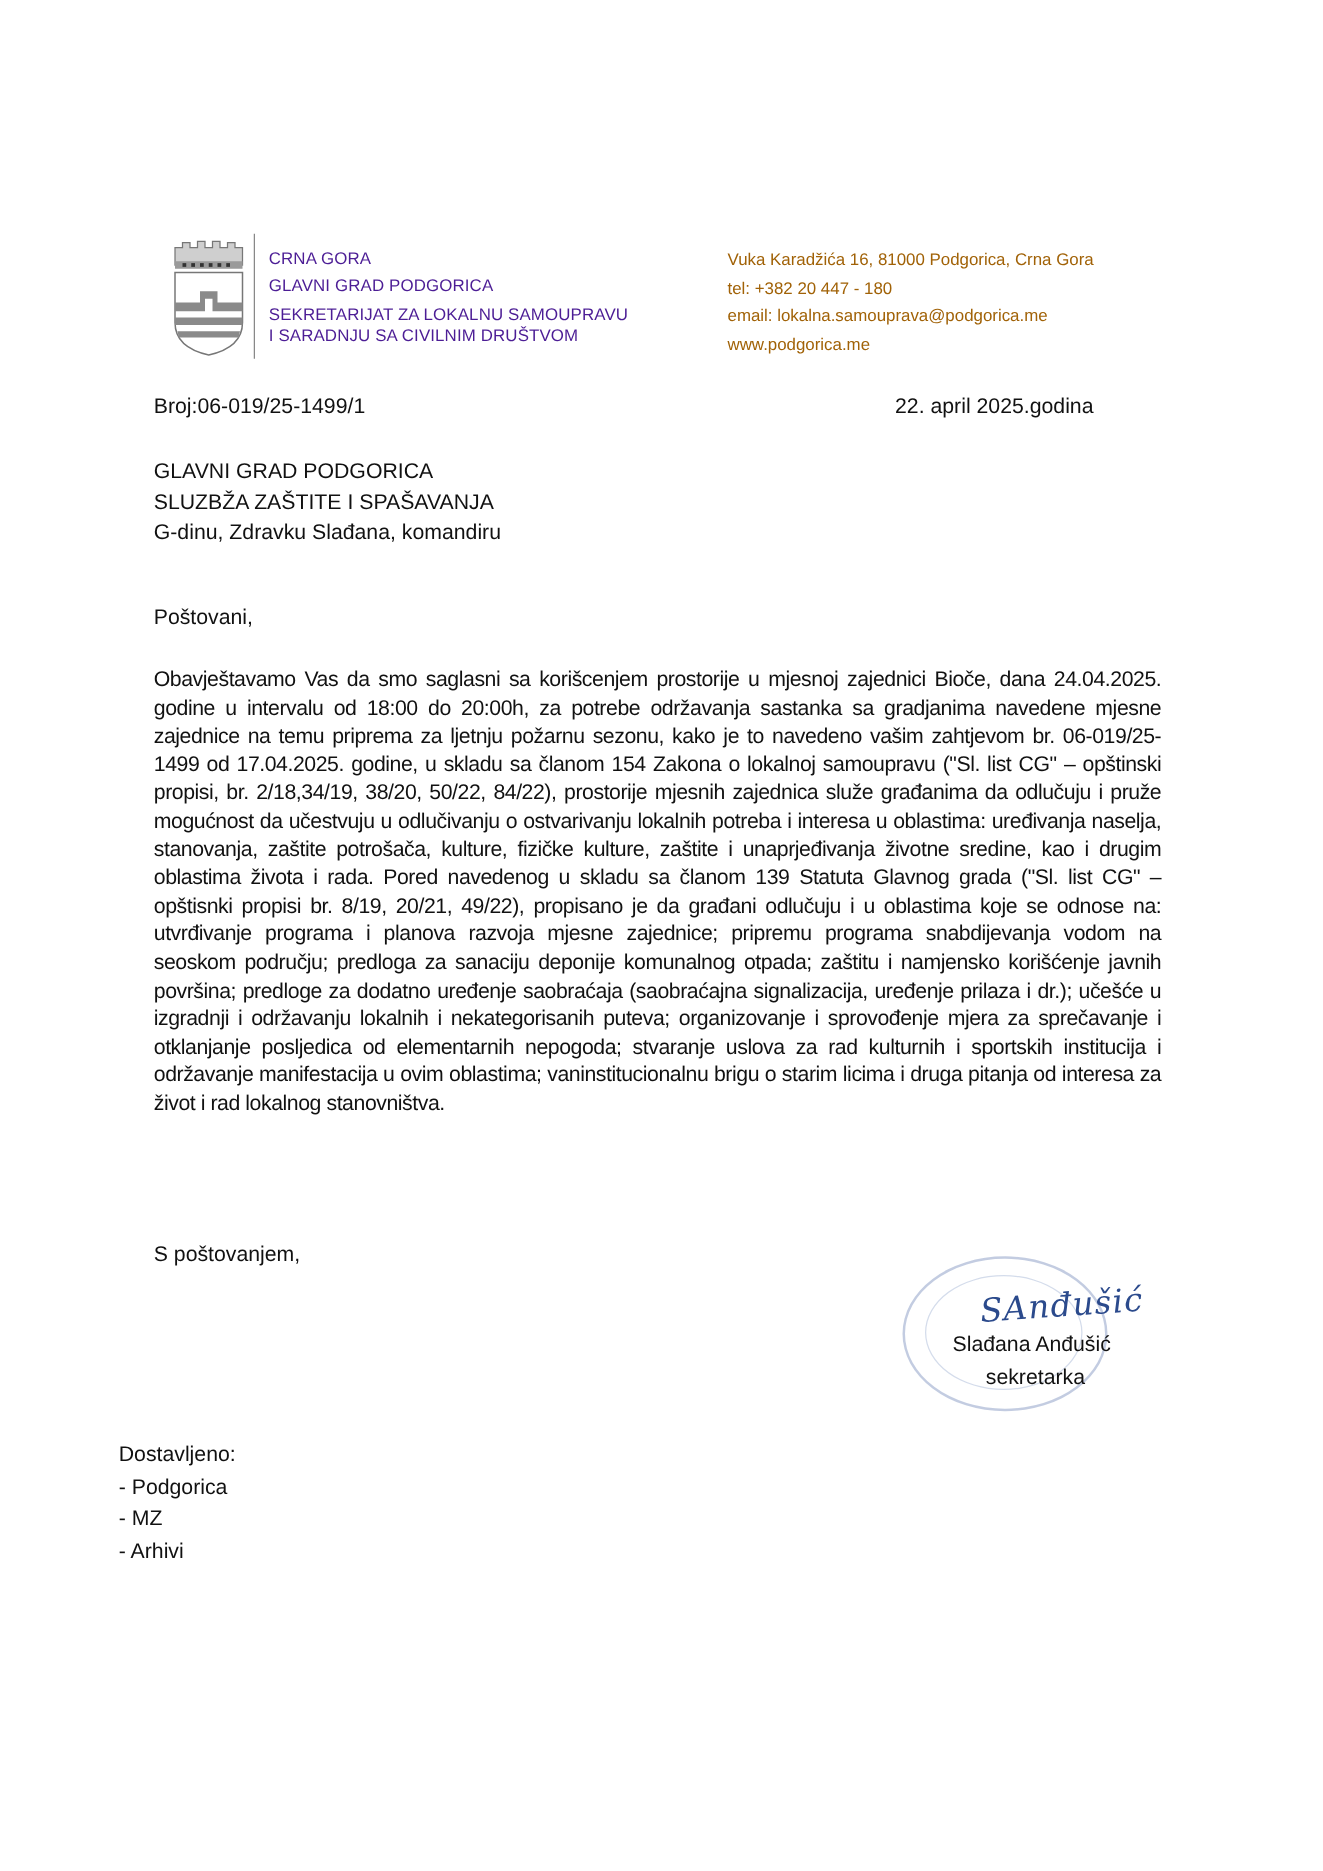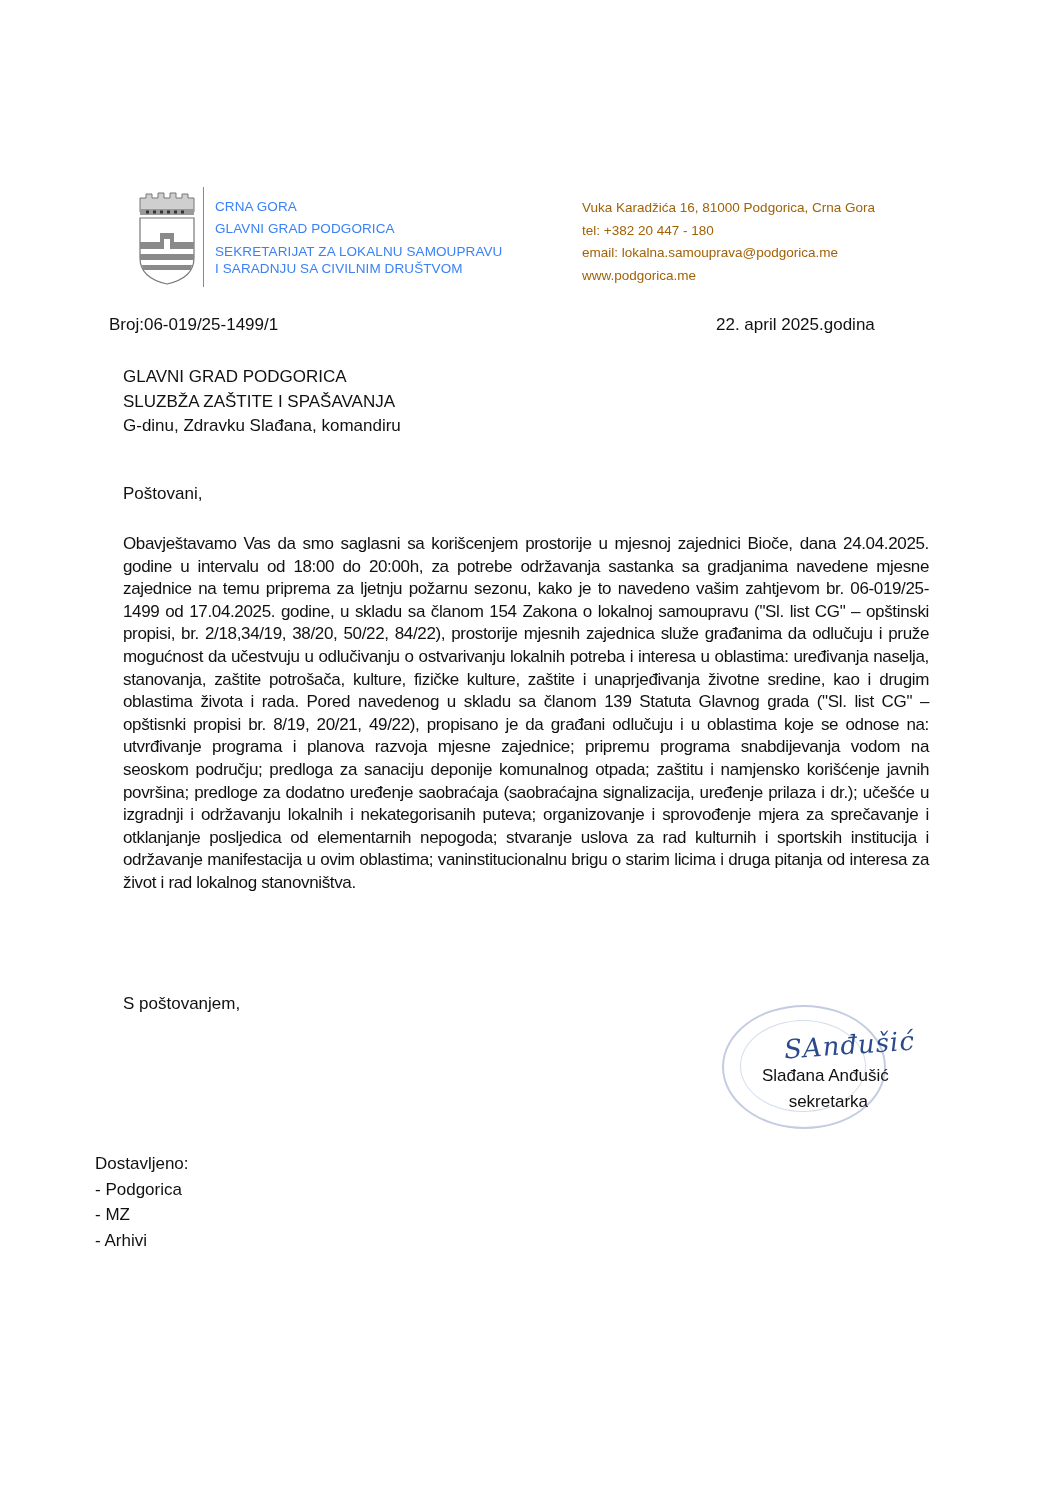--- a/index.html
+++ b/index.html
@@ -2,29 +2,29 @@
 <html><head>
   <meta charset="utf-8">
   <style>
     html, body { margin: 0; padding: 0; background: #ffffff; }
     body { width: 1058px; height: 1497px; position: relative; overflow: hidden; color: #111; }
     .page { position: absolute; left: 0; top: 0; width: 1058px; height: 1497px; background: #fff; }
 
     
     .crest { position: absolute; left: 136px; top: 190px; width: 62px; height: 96px; }
     .vline { position: absolute; left: 203px; top: 187px; width: 1px; height: 100px; background: #888; }
-    .org { position: absolute; left: 215px; top: 196px; font-family: "Liberation Sans", sans-serif; font-size: 13.5px; color: #3b82f6; line-height: 22px; letter-spacing: 0.1px; }
+    .org { position: absolute; left: 215px; top: 196px; font-family: "Liberation Sans", sans-serif; font-size: 13.5px; color: #4c1d95; line-height: 22px; letter-spacing: 0.1px; }
     .org .l { display: block; }
     .org .l.tight { line-height: 17px; }
     .contact { position: absolute; left: 582px; top: 197px; font-family: "Liberation Sans", sans-serif; font-size: 13.5px; color: #a16207; line-height: 22.5px; }
     .contact .l { display: block; }
 
     
     .txt { font-family: "Liberation Sans", sans-serif; font-size: 17px; color: #111; }
-    .ref { position: absolute; left: 109px; top: 315px; }
+    .ref { position: absolute; left: 123px; top: 315px; }
     .date { position: absolute; left: 716px; top: 315px; }
     .recipient { position: absolute; left: 123px; top: 365px; line-height: 24.5px; }
     .recipient .l { display: block; }
     .greeting { position: absolute; left: 123px; top: 484px; }
     .para { position: absolute; left: 123px; top: 533px; width: 806px; line-height: 22.6px; text-align: justify; text-align-last: left; font-stretch: condensed; letter-spacing: -0.35px; }
     .closing { position: absolute; left: 123px; top: 994px; }
 
     .signature-block { position: absolute; left: 762px; top: 1063px; text-align: center; }
     .sig-name { display: block; line-height: 26px; }
     .sig-title { display: block; line-height: 26px; padding-left: 6px; }

